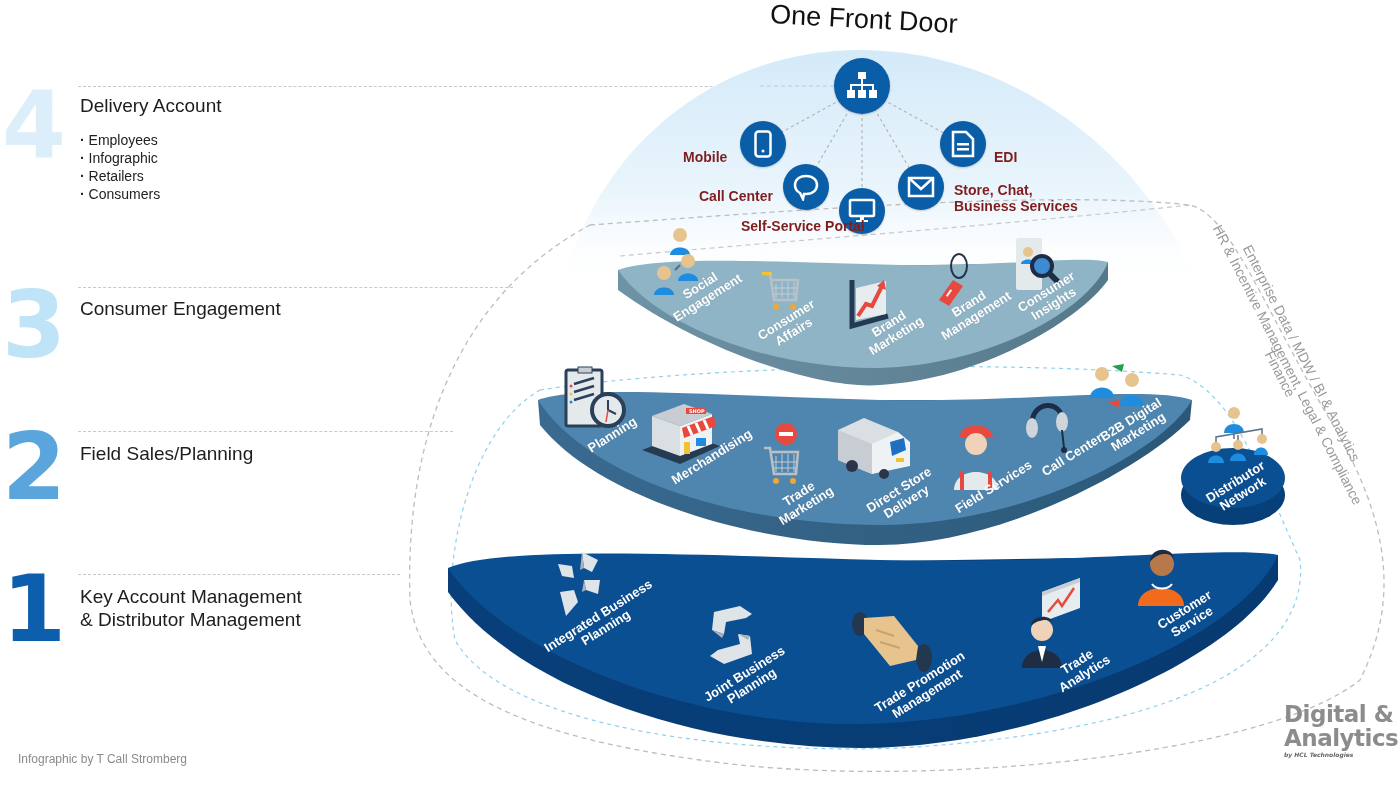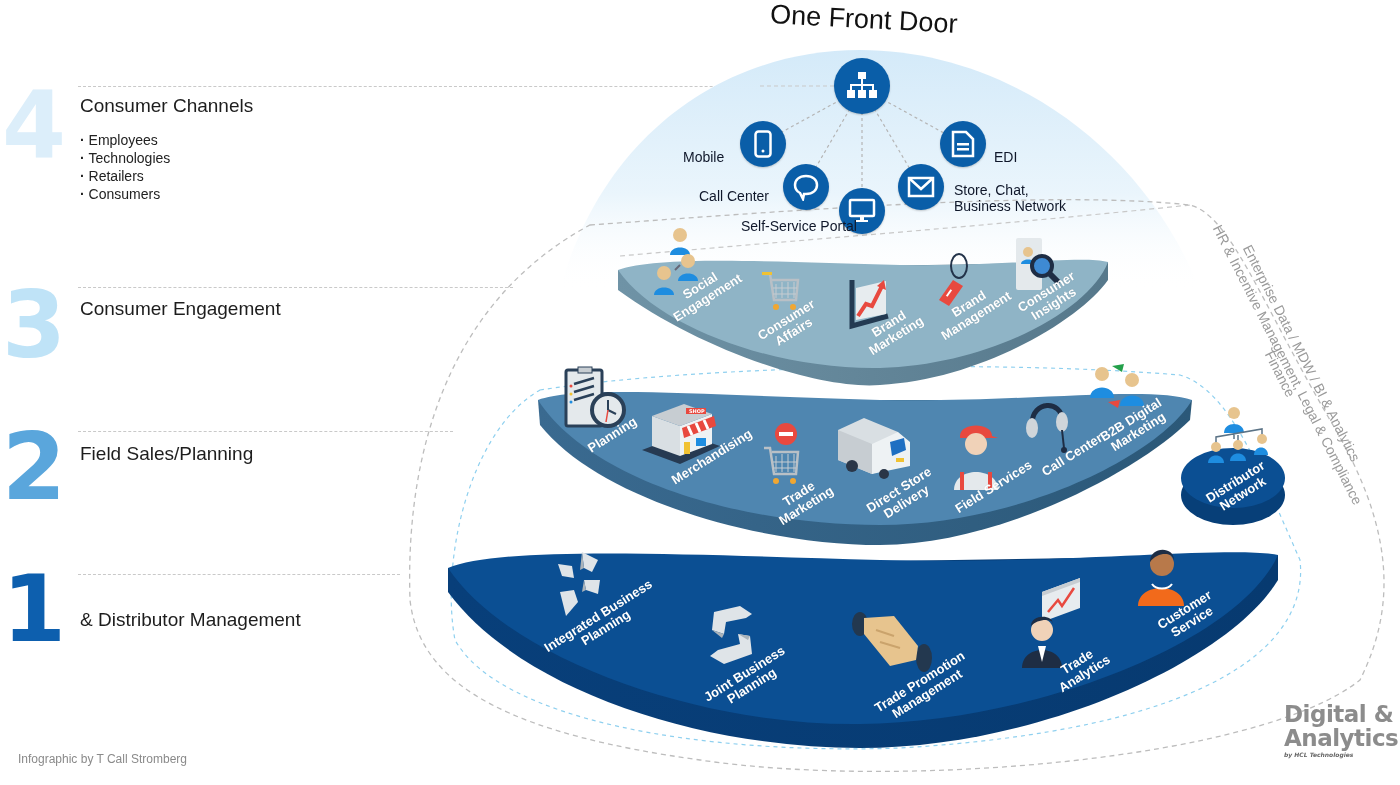--- a/index.html
+++ b/index.html
@@ -7,55 +7,55 @@
   .abs { position:absolute; }
   .tier-num { position:absolute; font-family:"DejaVu Sans", sans-serif; font-weight:700; line-height:1; }
   .tier-title { position:absolute; font-size:19px; color:#1d1d1d; line-height:23px; font-family:"Liberation Sans", sans-serif; }
   .bullets { position:absolute; font-size:14px; color:#222; line-height:18px; margin:0; padding:0; list-style:none; }
   .bullets li::before { content:"· "; font-weight:700; }
   .dash-line { position:absolute; height:0; border-top:1.5px dashed #c9c9c9; }
   .credit { position:absolute; left:18px; top:752px; font-size:12px; color:#8a8a8a; }
   .logo { position:absolute; left:1284px; top:702px; color:#8c8c8c; font-family:"DejaVu Sans", sans-serif; font-weight:700; font-size:23px; line-height:24px; letter-spacing:-0.5px; }
   .logo small { display:block; font-size:6px; font-style:italic; line-height:10px; letter-spacing:0; color:#666; }
   .front-title { position:absolute; left:770px; top:4px; font-size:27px; color:#111; transform:rotate(3deg); font-family:"Liberation Sans", sans-serif; }
-  .ch-label { position:absolute; color:#0f172a; font-weight:400; font-size:14px; line-height:16px; white-space:nowrap; }
+  .ch-label { position:absolute; color:#7f1d1d; font-weight:700; font-size:14px; line-height:16px; white-space:nowrap; }
   .circle { position:absolute; width:46px; height:46px; border-radius:50%; background:#0a5ea8; display:flex; align-items:center; justify-content:center; box-shadow:0 1px 2px rgba(0,0,0,.2); }
   .circle.big { width:56px; height:56px; }
   .circle svg { display:block; }
   .item-label { position:absolute; color:#ffffff; font-weight:700; font-size:13px; line-height:14px; text-align:center; white-space:nowrap; transform-origin:center; transform:rotate(-32deg); text-shadow:0 0 1px rgba(0,0,0,.2); }
   .icon-box { position:absolute; }
   .side-text { position:absolute; color:#9a9a9a; font-size:14px; line-height:17px; transform-origin:left top; transform:rotate(63deg); white-space:nowrap; text-align:center; }
 </style>
 </head>
 <body>
 
 <div class="tier-num" style="left:2px;top:80px;font-size:92px;color:#dceefa;">4</div>
 <div class="dash-line" style="left:78px;top:86px;width:780px;"></div>
-<div class="tier-title" style="left:80px;top:94px;">Consumer Channels</div>
+<div class="tier-title" style="left:80px;top:94px;">Delivery Account</div>
 <ul class="bullets" style="left:80px;top:131px;">
   <li>Employees</li>
-  <li>Technologies</li>
+  <li>Infographic</li>
   <li>Retailers</li>
   <li>Consumers</li>
 </ul>
 
 <div class="tier-num" style="left:2px;top:280px;font-size:92px;color:#bfe3f7;">3</div>
 <div class="dash-line" style="left:78px;top:287px;width:435px;"></div>
 <div class="tier-title" style="left:80px;top:297px;">Consumer Engagement</div>
 
 <div class="tier-num" style="left:2px;top:422px;font-size:92px;color:#5aa6dc;">2</div>
 <div class="dash-line" style="left:78px;top:431px;width:375px;"></div>
 <div class="tier-title" style="left:80px;top:442px;">
   <span>Field Sales/Planning</span><br>
 </div>
 
 <div class="tier-num" style="left:2px;top:564px;font-size:92px;color:#0d5fae;">1</div>
 <div class="dash-line" style="left:78px;top:574px;width:322px;"></div>
 <div class="tier-title" style="left:80px;top:585px;">
-  <br>
+  <span>Key Account Management</span><br>
   <span>&amp; Distributor Management</span>
 </div>
 
 <svg class="abs" style="left:0;top:0;" width="1400" height="785" viewBox="0 0 1400 785">
   <defs>
     <linearGradient id="domeGrad" x1="0" y1="0" x2="0" y2="1">
       <stop offset="0" stop-color="#d4eaf9"></stop>
       <stop offset="0.6" stop-color="#eaf5fc"></stop>
       <stop offset="1" stop-color="#ffffff" stop-opacity="0"></stop>
     </linearGradient>
@@ -144,21 +144,21 @@
 <div class="ch-label" style="left:717px;top:218px;margin-left:24px;">Self-Service Portal</div>
 
 <div class="circle" style="left:898px;top:164px;">
   <svg width="28" height="22" viewBox="0 0 28 22">
       <rect x="2" y="2" width="24" height="18" fill="none" stroke="#fff" stroke-width="2.5"></rect>
       <path d="M2 2 L14 13 L26 2" fill="none" stroke="#fff" stroke-width="2.5"></path>
     </svg>
 </div>
 <div class="ch-label" style="left:954px;top:182px;">
   <span>Store, Chat,</span><br>
-  <span>Business Network</span>
+  <span>Business Services</span>
 </div>
 
 <div class="circle" style="left:940px;top:121px;">
   <svg width="24" height="28" viewBox="0 0 24 28">
       <path d="M2 2 L15 2 L22 9 L22 26 L2 26 Z" fill="none" stroke="#fff" stroke-width="2.5"></path>
       <rect x="6" y="13" width="12" height="2.5" fill="#fff"></rect>
       <rect x="6" y="18" width="12" height="2.5" fill="#fff"></rect>
     </svg>
 </div>
 <div class="ch-label" style="left:994px;top:149px;">EDI</div>

